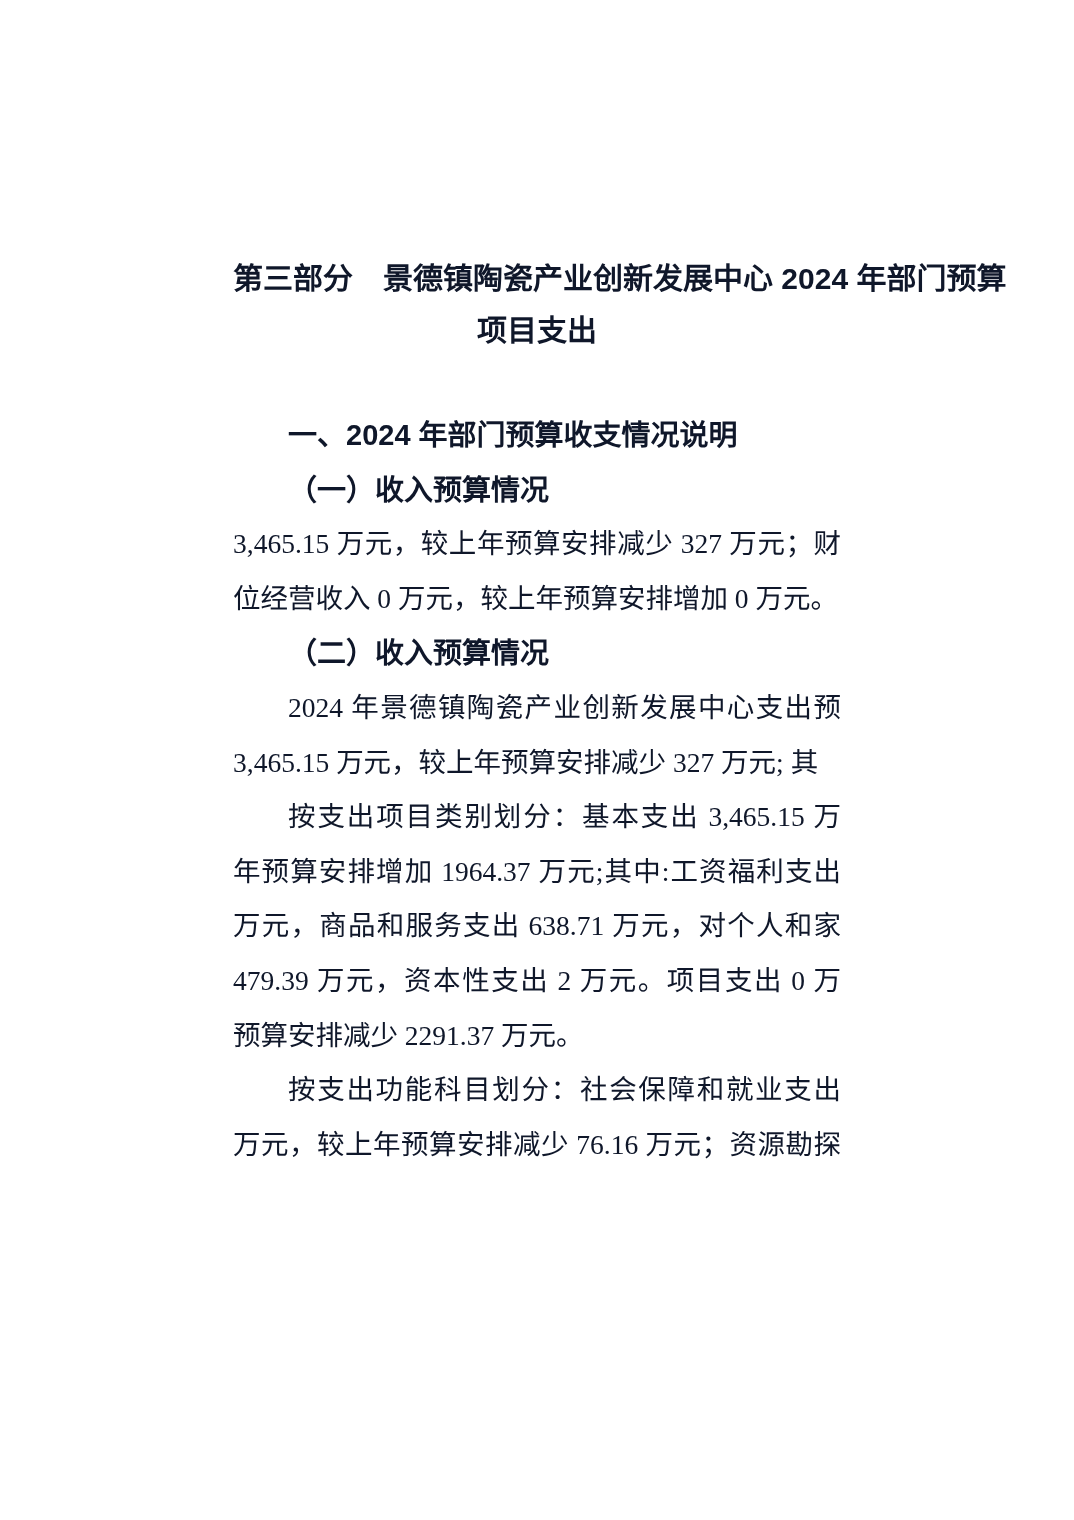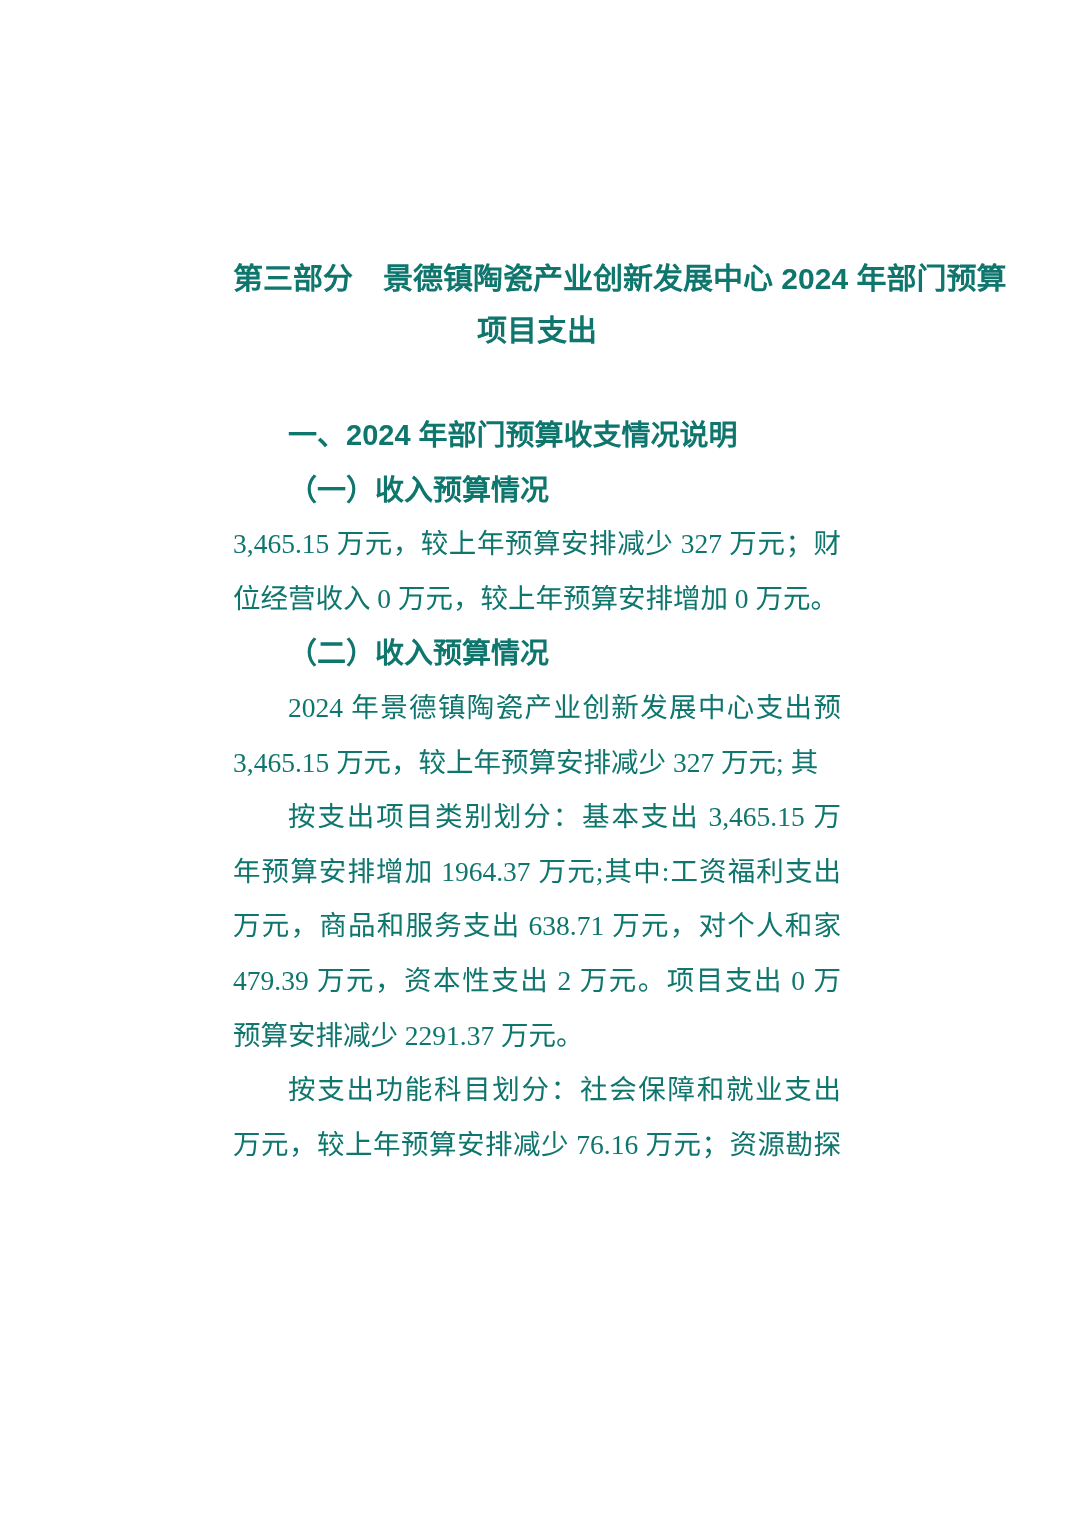--- a/index.html
+++ b/index.html
@@ -6,21 +6,21 @@
     margin: 0;
     padding: 0;
     background: #ffffff;
   }
   .page {
     position: relative;
     width: 944px;
     height: 1520px;
     margin: 0 auto;
     background: #ffffff;
-    color: #0f766e;
+    color: #0f172a;
     overflow: hidden;
     font-family: "Liberation Serif", "DejaVu Serif", serif;
   }
   .content {
     padding: 0 168px;
     box-sizing: border-box;
   }
   
   .title {
     padding-top: 253px;

